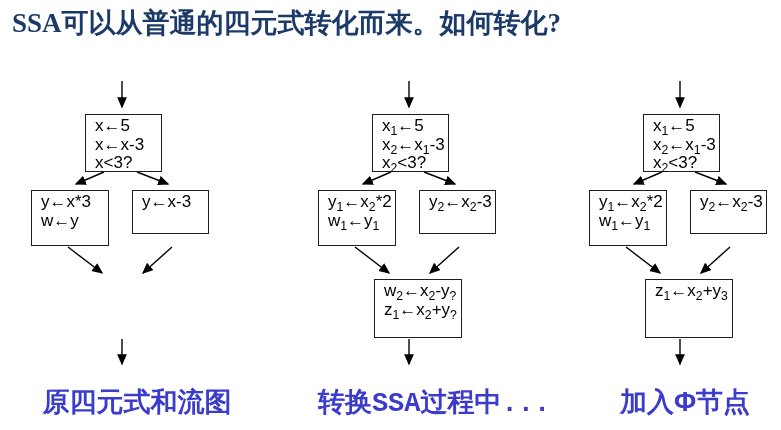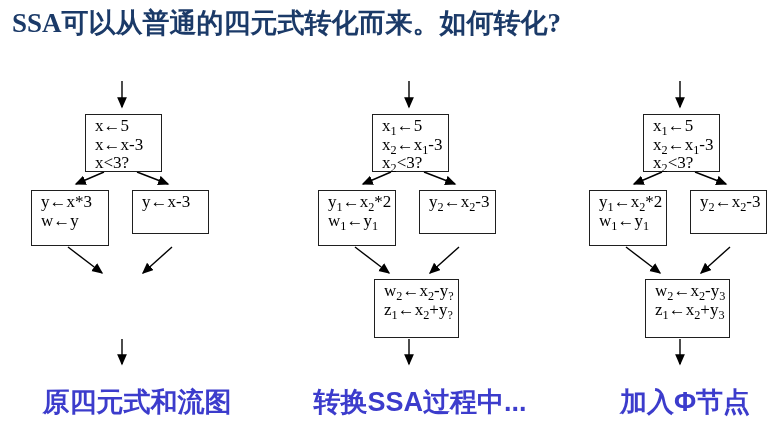--- a/index.html
+++ b/index.html
@@ -13,38 +13,38 @@
     font-family:"Liberation Serif","DejaVu Serif",serif;
     font-weight:bold;font-size:27px;line-height:34px;
     color:var(--title-color,#1b3a68);
     white-space:nowrap;
   }
   .diagram{position:absolute;top:80px;width:235px;height:300px;}
   .arrows{position:absolute;left:0;top:0;}
   .box{
     position:absolute;background:#fff;border:1.5px solid #1f1f1f;
     box-sizing:border-box;color:#000;
-    font-family:Liberation Serif, serif;
+    font-family:Liberation Sans, sans-serif;
     font-size:17px;line-height:18.5px;
     padding:2px 4px 4px 9px;white-space:nowrap;
   }
   .box sub{font-size:72%;line-height:0;}
   .box-top{left:65px;top:34px;width:77px;height:58px;}
   .box-left{left:11px;top:110px;width:78px;height:56px;}
   .box-right{left:112px;top:110px;width:77px;height:44px;}
   .box-bottom{left:67px;top:199px;min-width:79px;width:max-content;height:59px;}
   .caption{
     position:absolute;top:384px;width:250px;text-align:center;
     font-family:"Liberation Sans","DejaVu Sans",sans-serif;
     font-weight:bold;font-size:27px;
     color:var(--caption-color,#3c3ccc);
     white-space:nowrap;
   }
   .cap-0{left:12px;}
-  .cap-1{left:295px;}
+  .cap-1{left:309px;font-family:Liberation Mono, monospace;}
   .cap-2{left:560px;}
 </style>
 </head>
 <body>
 
 <div class="slide">
   <div class="title">SSA可以从普通的四元式转化而来。如何转化?</div>
 
   <div id="diagrams-row">
   <div class="diagram" style="left: 20px;">
@@ -127,21 +127,20 @@
           <div class="code-line">x<sub>2</sub>&lt;3?</div>
         </div>
     <div class="box box-left">
           <div class="code-line">y<sub>1</sub>←x<sub>2</sub>*2</div>
           <div class="code-line">w<sub>1</sub>←y<sub>1</sub></div>
         </div>
     <div class="box box-right">
           <div class="code-line">y<sub>2</sub>←x<sub>2</sub>-3</div>
         </div>
     <div class="box box-bottom">
-          <div class="code-line">w<sub>2</sub>←x<sub>2</sub>-y<sub>3</sub></div>
           <div class="code-line">z<sub>1</sub>←x<sub>2</sub>+y<sub>3</sub></div>
         </div>
   </div>
 </div>
 
   <div class="caption cap-0">原四元式和流图</div>
   <div class="caption cap-1">转换SSA过程中...</div>
   <div class="caption cap-2">加入Φ节点</div>
 </div>
 

